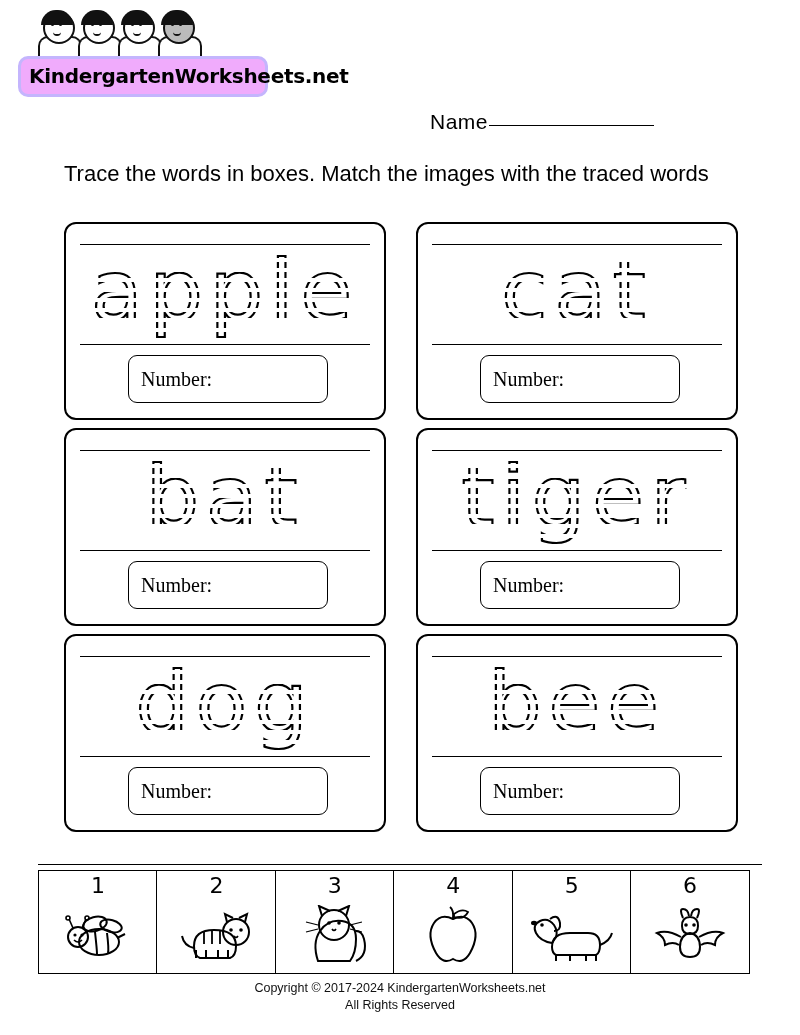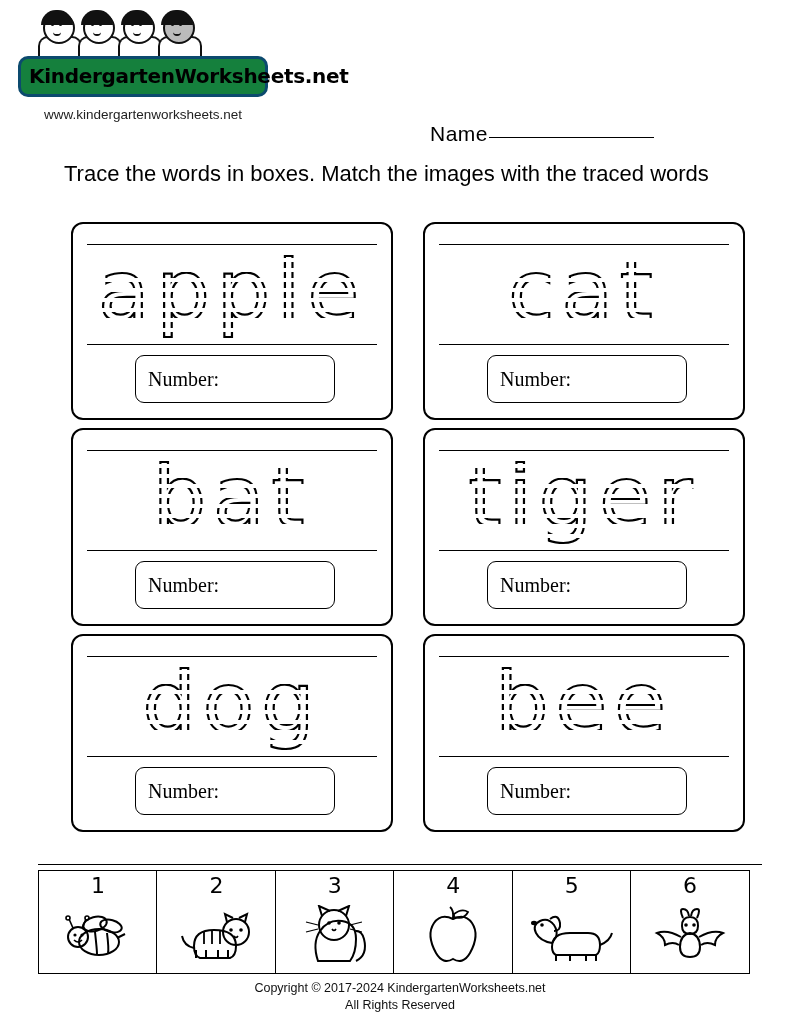--- a/index.html
+++ b/index.html
@@ -90,22 +90,22 @@
   .kid.k1 { left: 0px; }
   .kid.k2 { left: 40px; }
   .kid.k3 { left: 80px; }
   .kid.k4 { left: 120px; }
   .kid.k3 .hair { background: #111; border-radius: 16px 16px 0 0; }
   .kid.k4 .hair { background: #111; }
   .kid.k4 .head { background: #bbb; }
 
   .logo-banner {
     position: relative;
-    background: #15803d;
-    border: 3px solid #0c4a6e;
+    background: #f0abfc;
+    border: 3px solid #c4b5fd;
     border-radius: 10px;
     padding: 5px 8px 6px 8px;
     text-align: center;
     font-weight: bold;
     font-size: 20px;
     letter-spacing: -0.3px;
     white-space: nowrap;
     font-family: "DejaVu Sans", sans-serif;
   }
   .site-url {
@@ -123,21 +123,21 @@
     width: 520px;
     text-align: center;
     font-size: 25.5px;
     font-weight: bold;
     letter-spacing: 0.2px;
   }
 
   .name-line {
     position: absolute;
     left: 430px;
-    top: 122px;
+    top: 110px;
     font-size: 21px;
     letter-spacing: 0.5px;
   }
   .name-line .rule {
     display: inline-block;
     border-bottom: 1.5px solid #000;
     width: 165px;
     margin-left: 1px;
     vertical-align: 3px;
   }
@@ -148,21 +148,21 @@
     left: 64px;
     top: 163px;
     width: 700px;
     font-size: 22px;
     line-height: 22px;
   }
 
   
   .grid {
     position: absolute;
-    left: 71px;
+    left: 64px;
     top: 222px;
     width: 674px;
   }
   .row {
     display: flex;
     gap: 30px;
     margin-bottom: 8px;
   }
   .card {
     width: 322px;
@@ -337,21 +337,20 @@
           <div class="head"></div>
           <div class="hair"></div>
         <div class="eye l"></div>
           <div class="eye r"></div>
           <div class="mouth"></div>
       </div>
     </div>
     <div class="logo-banner">
       <span>KindergartenWorksheets.net</span>
     </div>
-    <div class="site-url">www.kindergartenworksheets.net</div>
   </div>
 
 
   <div class="name-line">
     <span>Name</span><span class="rule"></span>
   </div>
 </div>
 
 <div class="instructions">
   <div>Trace the words in boxes. Match the images with the traced words</div>

